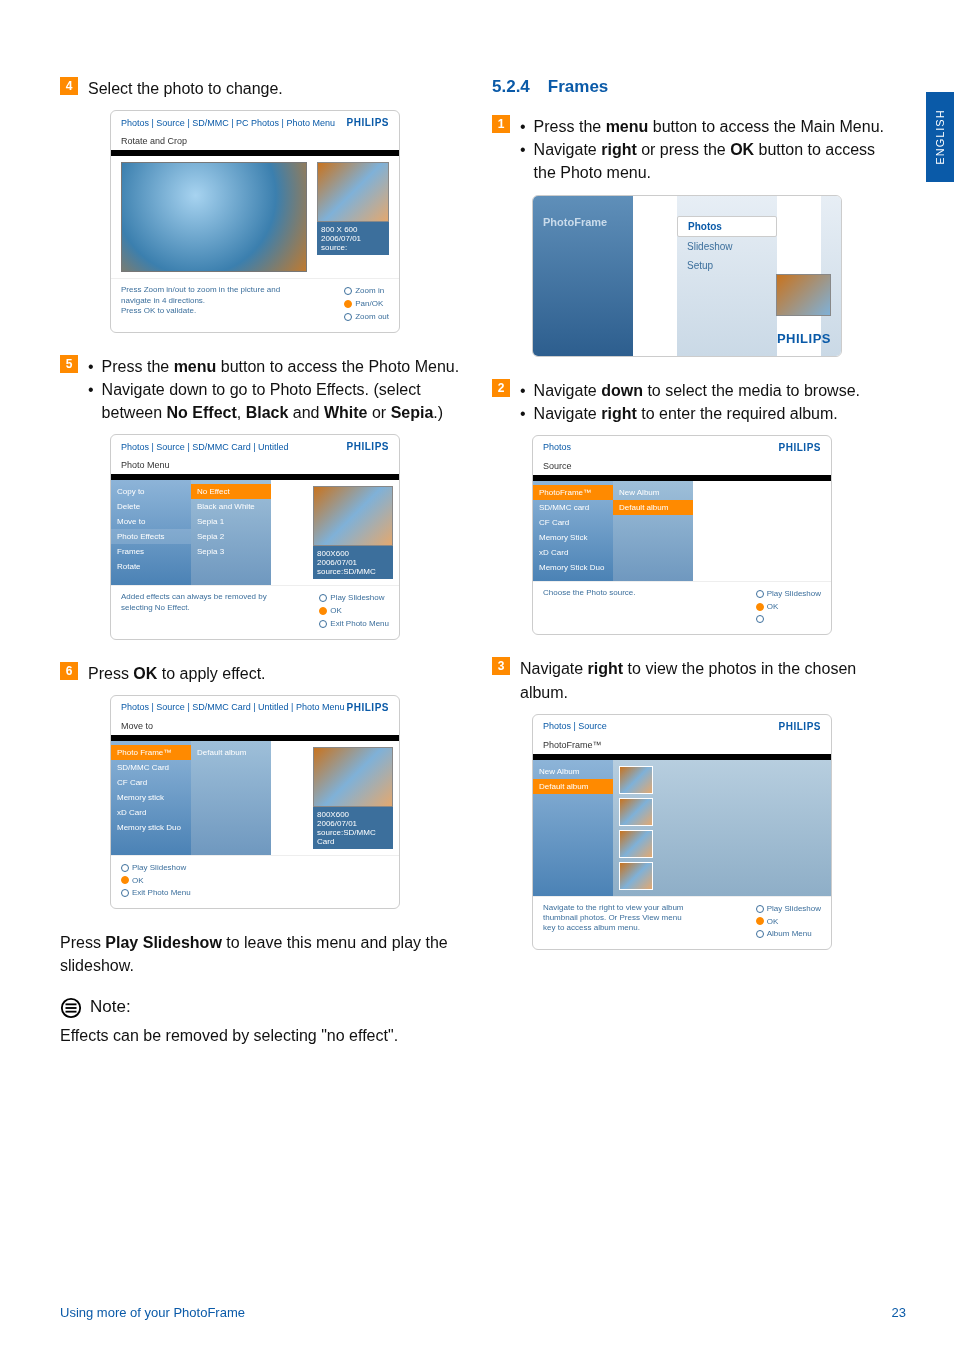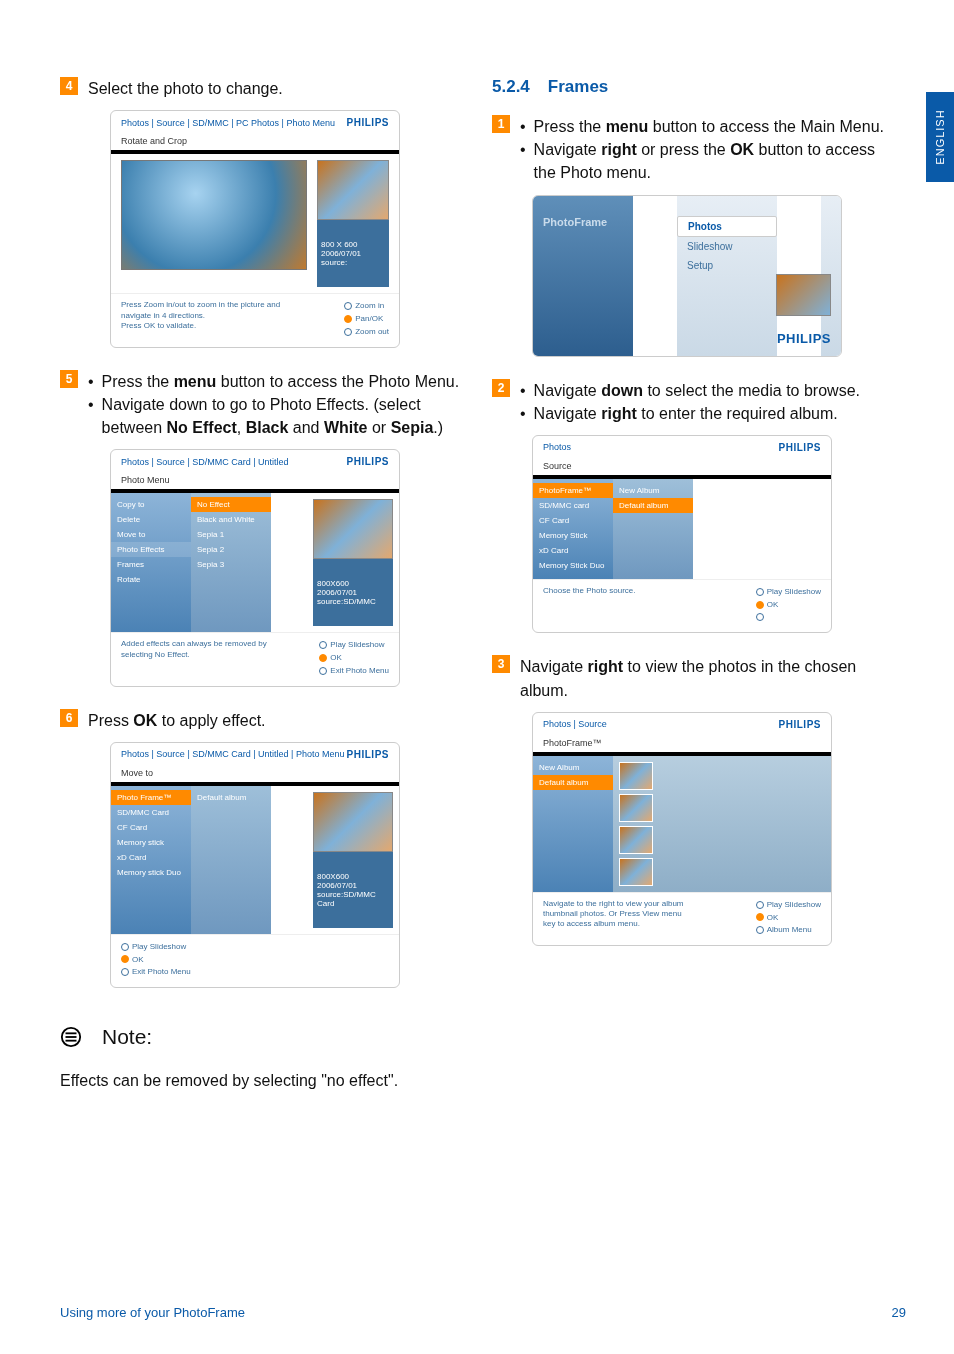--- a/index.html
+++ b/index.html
@@ -13,30 +13,30 @@
   .bullet-dot { margin-right: 8px; flex: none; }
   .bullet-text { flex: 1; }
   .bold { font-weight: bold; margin-top: 42px; }
   .plain { font-size: 16px; line-height: 1.45; color: #111; margin-bottom: 10px; }
   .heading { font-size: 17px; font-weight: bold; color: #0a5aa8; margin-bottom: 18px; }
   .heading-num { margin-right: 18px; }
   .screenshot { width: 290px; border: 1px solid #ccc; border-radius: 6px; overflow: hidden; margin: 10px 0 22px 50px; font-size: 9px; background: #fff; }
   .ss-header { display: flex; justify-content: space-between; align-items: center; padding: 6px 10px 4px 10px; color: #0a5aa8; font-size: 9px; }
   .ss-brand { font-weight: bold; color: #0a5aa8; letter-spacing: 0.5px; font-size: 10px; }
   .ss-brand-big { font-weight: bold; color: #0a5aa8; letter-spacing: 0.5px; font-size: 13px; }
-  .ss-sub { padding: 4px 10px; font-size: 9px; color: #333; border-bottom: 4px solid #000000; }
+  .ss-sub { padding: 4px 10px; font-size: 9px; color: #333; border-bottom: 6px solid #000000; }
   .ss-body { display: flex; min-height: 100px; }
   .ss-lcol { background: linear-gradient(#8db4d8,#4b82b5); width: 80px; padding: 4px 0; }
   .ss-lcol2 { background: linear-gradient(#9ebfd9,#6f98bf); width: 80px; padding: 4px 0; }
   .ss-item { color: #fff; font-size: 8px; padding: 3px 6px; }
   .ss-item.sel { background: #ff8a00; }
   .ss-item.hi { color: #fff; background: rgba(255,255,255,0.15); }
   .ss-right { flex:1; display:flex; flex-direction:column; align-items:flex-end; padding:6px; }
   .thumb { width: 90px; height: 70px; background: linear-gradient(135deg,#c8731e,#7fb1d8,#e3a86f); border:1px solid #888; }
-  .thumb-info { font-size: 8px; color:#fff; background:#3c6f9c; padding:20px 4px; width:90px; }
+  .thumb-info { font-size: 8px; color:#fff; background:#3c6f9c; padding:3px 4px; width:90px; }
   .ss-footer { display:flex; justify-content:space-between; padding:6px 10px 8px 10px; font-size:8px; color:#3c6f9c; border-top:1px solid #eee; }
   .ss-foot-left { max-width: 170px; line-height:1.3; }
   .ss-foot-right { text-align:left; line-height:1.6; color:#3c6f9c; }
   .ss-foot-right .dot { display:inline-block; width:8px; height:8px; border-radius:50%; border:1px solid #3c6f9c; margin-right:3px; vertical-align:middle; background:#fff; }
   .ss-foot-right .dot.filled { background:#ff8a00; border-color:#ff8a00; }
   .note-row { display:flex; align-items:center; margin-top:18px; margin-bottom:4px; }
   .note-icon-wrap { width:22px; height:22px; margin-right:8px; }
   .lang-tab { position:absolute; right:0; top:92px; width:28px; height:90px; background:#0a5aa8; color:#fff; display:flex; align-items:center; justify-content:center; }
   .lang-tab span { transform: rotate(-90deg); font-size:11px; letter-spacing:1px; white-space:nowrap; }
   .page-footer { position:absolute; bottom:34px; left:60px; right:48px; display:flex; justify-content:space-between; font-size:13px; color:#0a5aa8; }
@@ -202,31 +202,34 @@
       </div>
       <div class="ss-footer">
         <div class="ss-foot-right">
           <div><span class="dot"></span><span>Play Slideshow</span></div>
           <div><span class="dot filled"></span><span>OK</span></div>
           <div><span class="dot"></span><span>Exit Photo Menu</span></div>
         </div>
       </div>
     </div>
 
+    <p class="plain">
+      <span>Press </span><span class="bold">Play Slideshow</span><span> to leave this menu and play the slideshow.</span>
+    </p>
 
     <div class="note-row">
       <span class="note-icon-wrap">
         <svg viewBox="0 0 24 24" width="22" height="22">
             <circle cx="12" cy="12" r="10" fill="none" stroke="#000" stroke-width="2"></circle>
             <rect x="6" y="11" width="12" height="2" fill="#000"></rect>
             <rect x="6" y="7" width="12" height="2" fill="#000"></rect>
             <rect x="6" y="15" width="12" height="2" fill="#000"></rect>
           </svg>
       </span>
-      <span class="plain" style="margin:12px;font-size:21px;">Note:</span>
+      <span class="plain" style="margin:0;font-size:17px;">Note:</span>
     </div>
     <p class="plain">Effects can be removed by selecting "no effect".</p>
   </div>
 
   <div class="col">
     <div class="heading">
       <span class="heading-num">5.2.4</span><span>Frames</span>
     </div>
 
     <div class="step-row">
@@ -348,14 +351,14 @@
           <div><span class="dot"></span><span>Album Menu</span></div>
         </div>
       </div>
     </div>
 
   </div>
 </div>
 
 <div class="page-footer">
   <span>Using more of your PhotoFrame</span>
-  <span>29</span>
+  <span>23</span>
 </div>
 
 </body></html>

